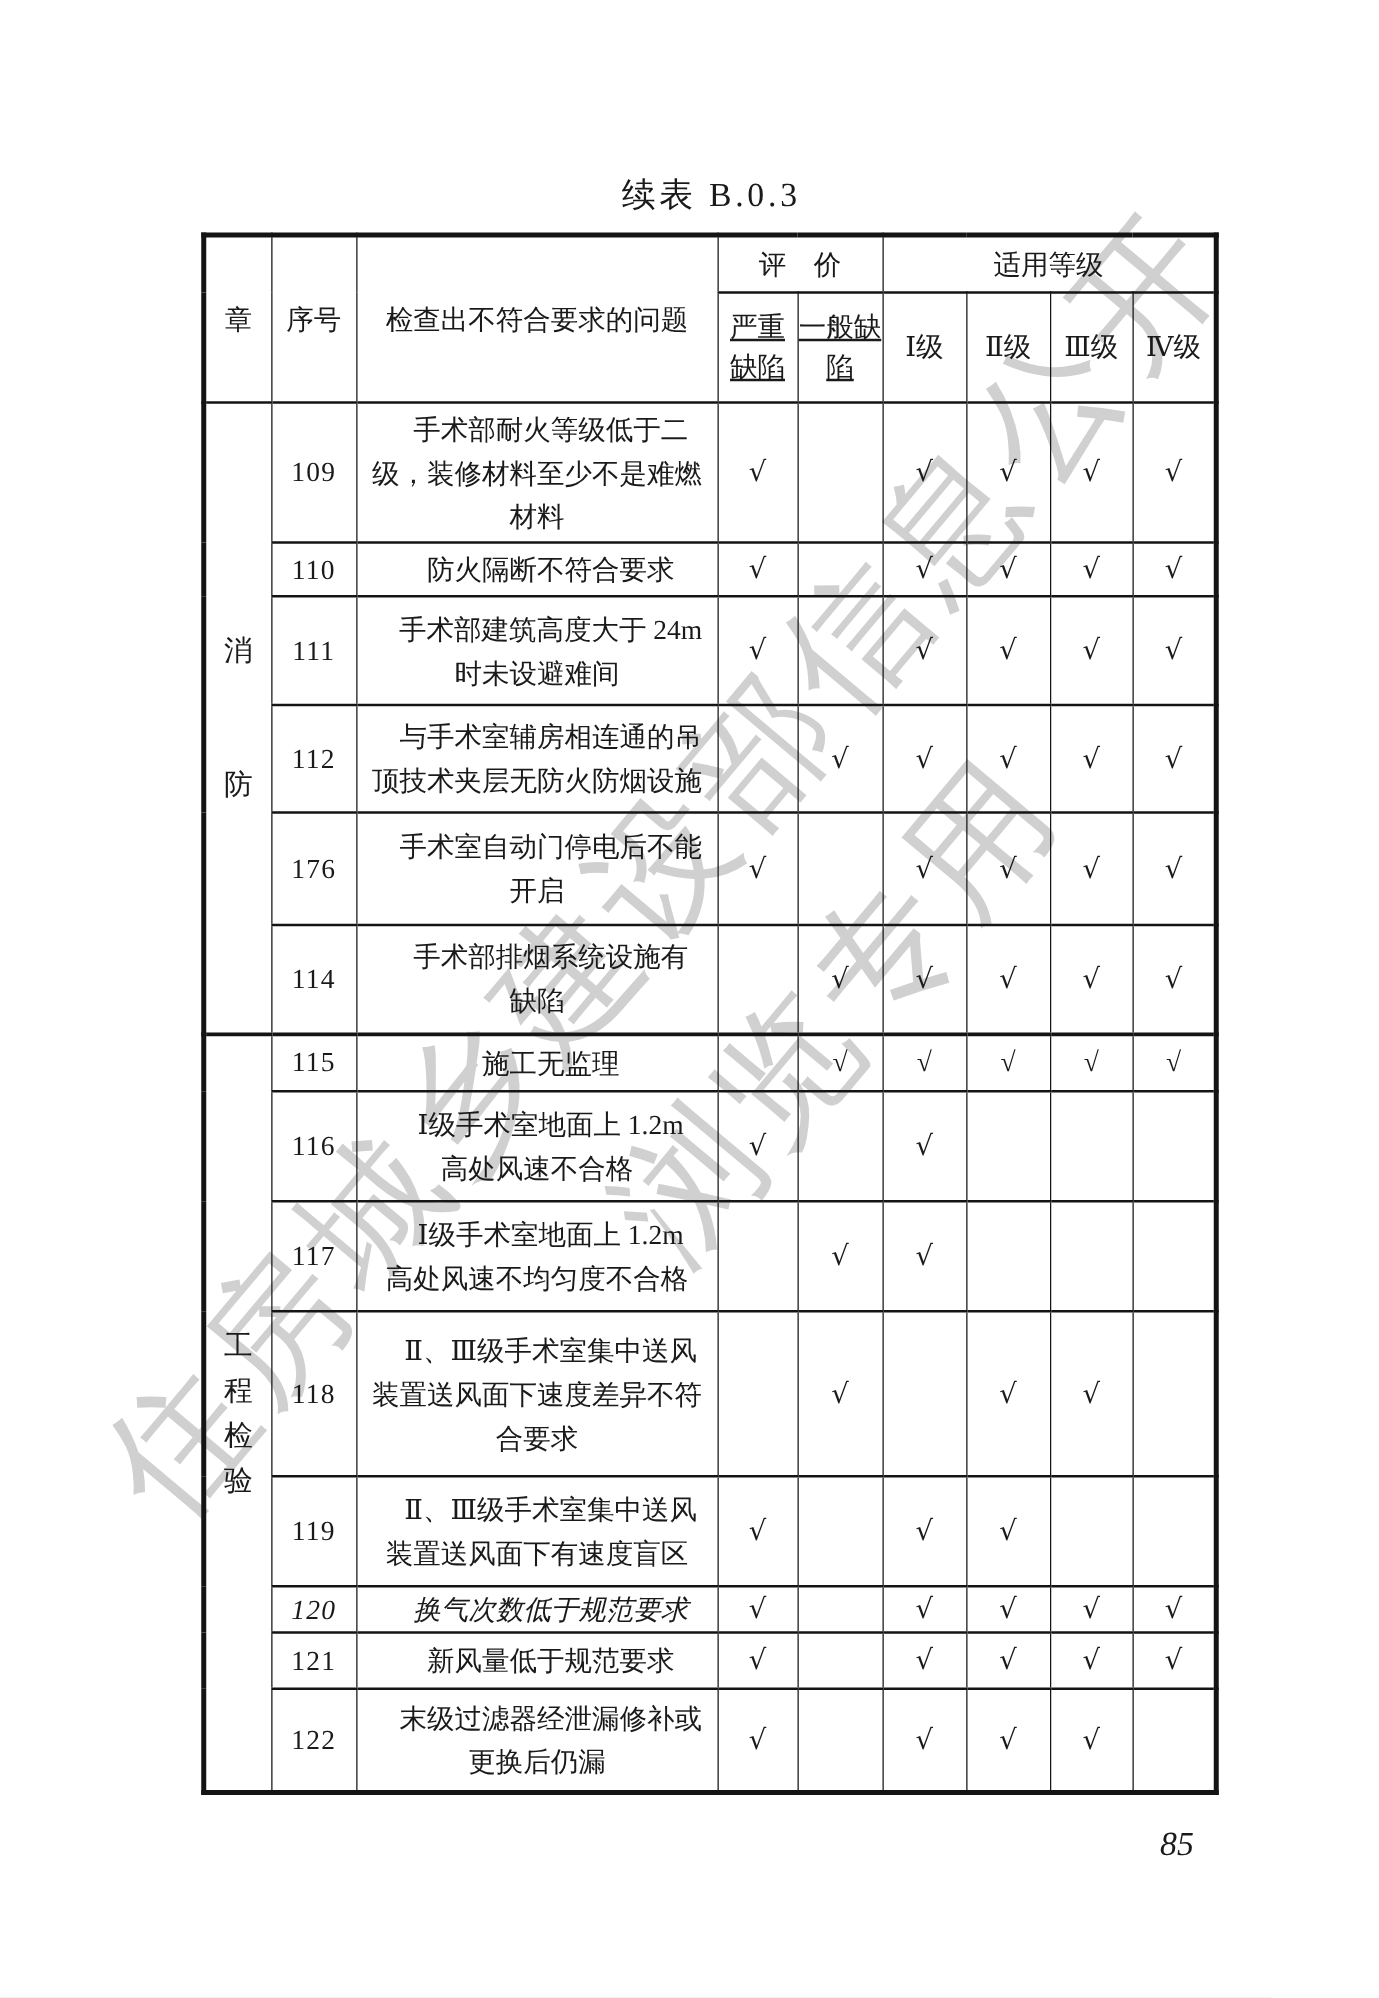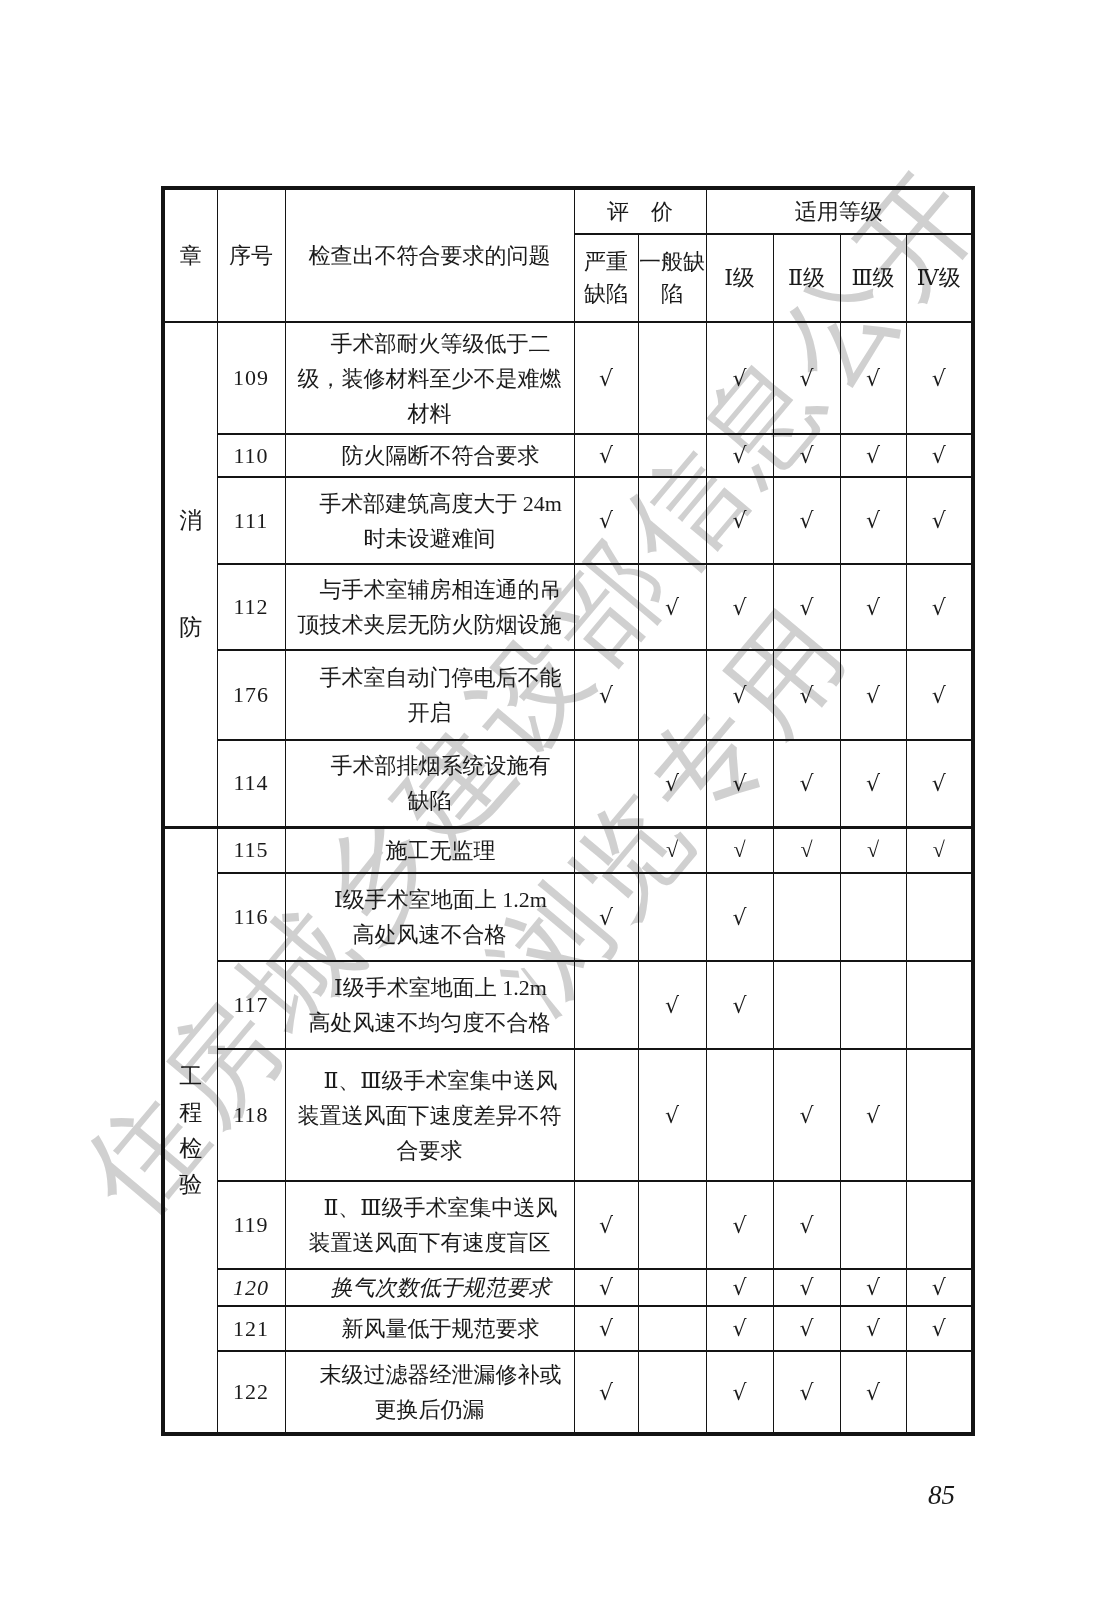--- a/index.html
+++ b/index.html
@@ -62,21 +62,21 @@
   }
   tr.section-top > td{border-top:3.5px solid #141414;font-family:Liberation Serif, serif;}
   td.problem{
     text-align:left;
     white-space:pre-line;
     line-height:35px;
     padding:2px 8px;
     margin-left:40px;
   }
   td.no{font-size:23px;letter-spacing:1px;}
-  th.subhdr{line-height:32px;padding:0 2px;}
+  th.subhdr{line-height:32px;padding:0 2px;text-decoration:underline;}
   td.check{
     font-family:"DejaVu Sans","Liberation Sans",sans-serif;
     font-size:25px;
   }
   td.chapter{padding:0;}
   .chap-stack{
     display:flex;
     flex-direction:column;
     align-items:center;
     justify-content:center;
@@ -85,33 +85,33 @@
   }
   .chap-stack span{display:block;line-height:1;}
   
   .pageno{
     position:absolute;
     left:860px;top:1460px;width:95px;
     text-align:right;
     font-size:27px;
     font-style:italic;
     z-index:2;
-    margin-top:20px;
   }
 </style>
 </head>
 <body>
 
 <div class="page">
 
   <div class="watermark">
     <div class="wm-line">住房城乡建设部信息公开</div>
     <div class="wm-line">浏览专用</div>
   </div>
 
+  <div class="title">续表 B.0.3</div>
 
   <table class="b03">
     <colgroup>
         <col style="width: 54px;">
         <col style="width: 68px;">
         <col style="width: 289px;">
         <col style="width: 64px;">
         <col style="width: 68px;">
         <col style="width: 67px;">
         <col style="width: 67px;">

